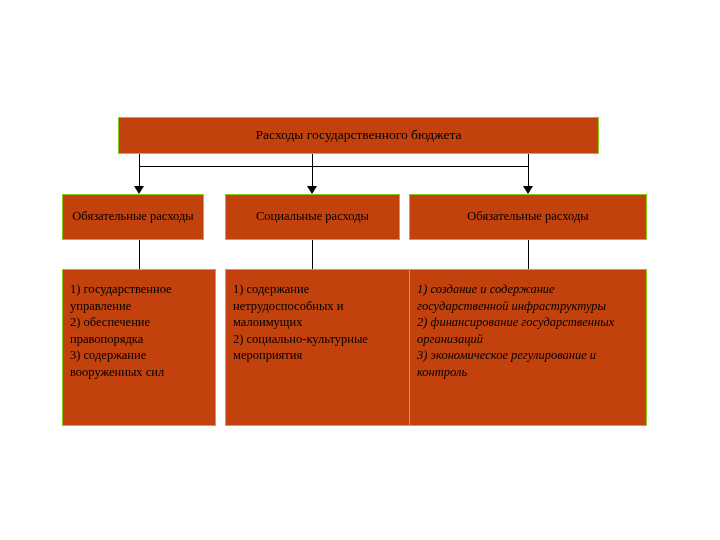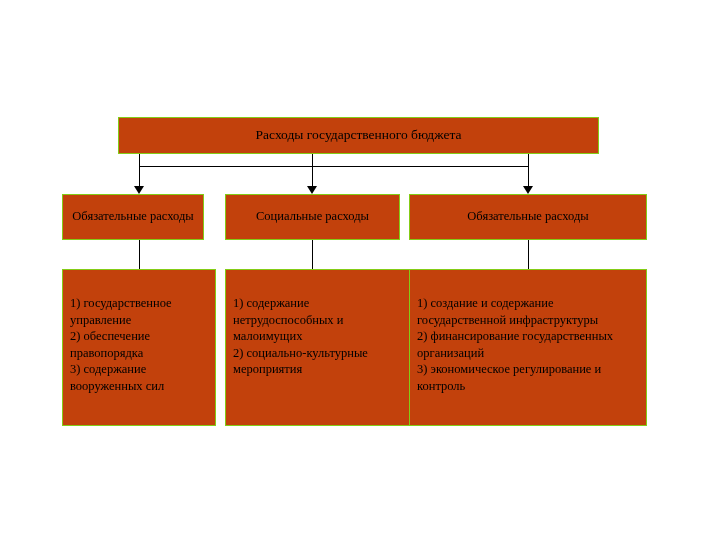--- a/index.html
+++ b/index.html
@@ -50,25 +50,25 @@
     line-height: 1.25;
     text-align: center;
   }
   .cat-1 { left: 62px;  top: 194px; width: 142px; }
   .cat-2 { left: 225px; top: 194px; width: 175px; }
   .cat-3 { left: 409px; top: 194px; width: 238px; }
 
   .list-box {
     top: 269px;
     height: 157px;
-    padding: 25px 5px 5px 7px;
+    padding: 11px 5px 5px 7px;
   }
   .list-1 { left: 62px;  width: 154px; }
   .list-2 { left: 225px; width: 185px; }
-  .list-3 { left: 409px; width: 238px; }
+  .list-3 { left: 409px; width: 238px; font-style: italic; }
 
   .list-text {
     font-size: 12.5px;
     line-height: 1.32;
     white-space: pre-line;
   }
 
   
   .line {
     position: absolute;

